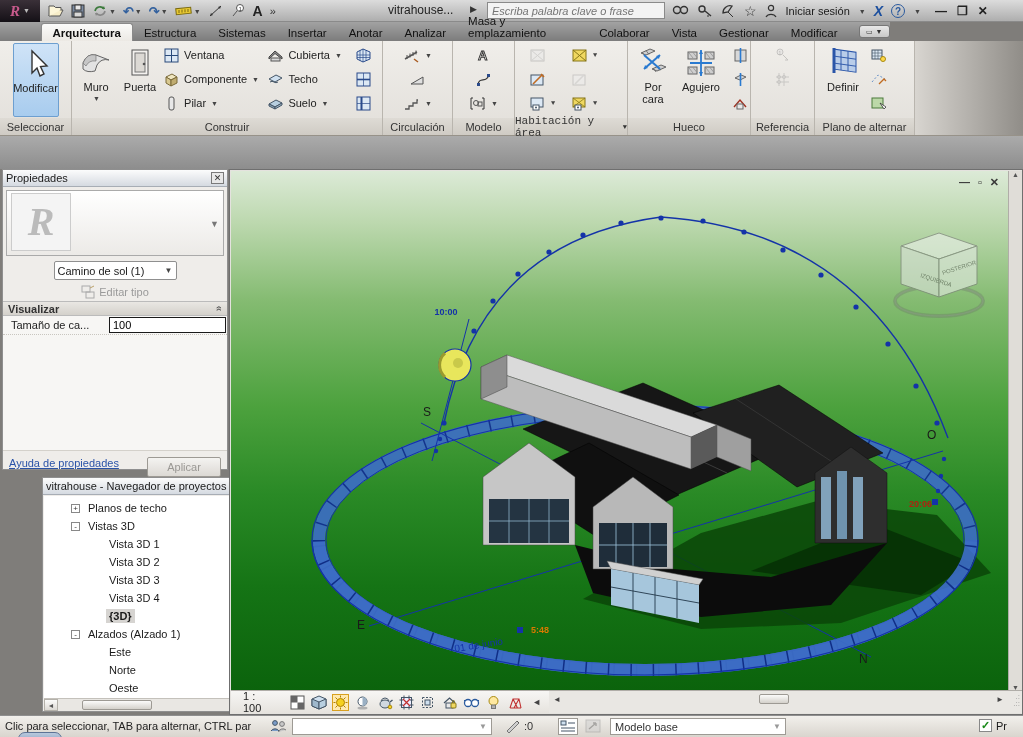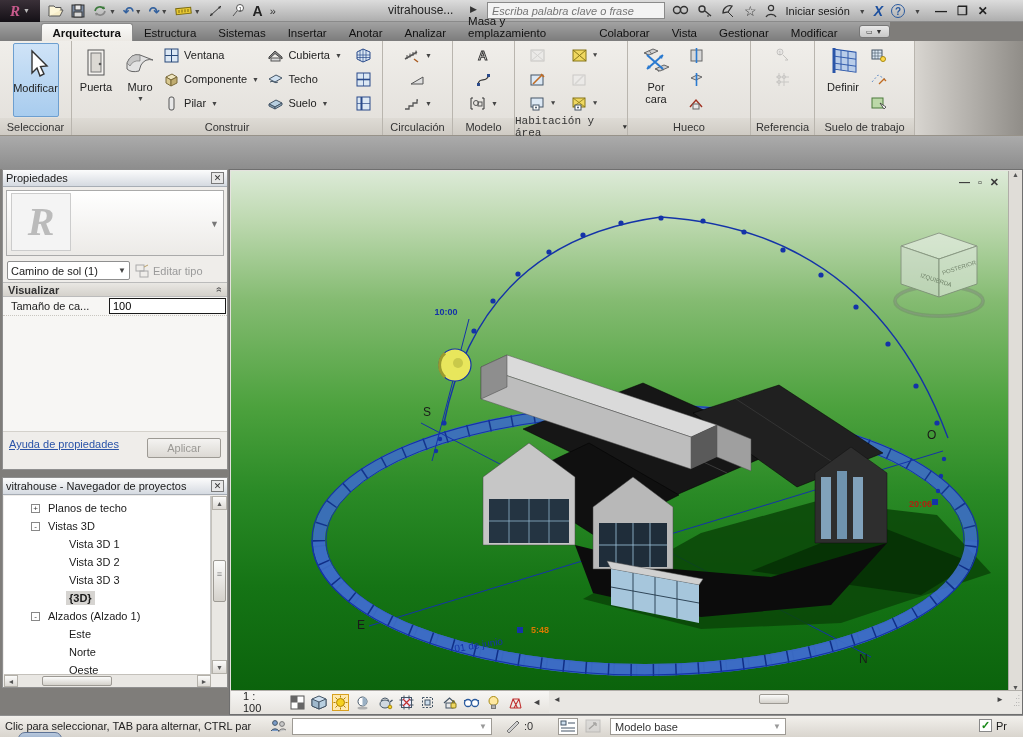--- a/index.html
+++ b/index.html
@@ -75,42 +75,42 @@
   .phead .ttl { flex:1; }
   .closebox { width:13px; height:12px; border:1px solid #7a7a7a; background:#e8e8e8;
     font-size:9px; line-height:10px; text-align:center; color:#333; }
   #props { top:169px; height:301px; }
   #type-preview { margin:3px; height:66px; background:linear-gradient(#ffffff,#eceae7);
     border:1px solid #aaa; position:relative; }
   #type-preview .ghostR { position:absolute; left:4px; top:2px; width:60px; height:58px;
     background:#f4f4f4; border:1px solid #ccc; color:#bbb; font-family:"Liberation Serif", serif;
     font-style:italic; font-weight:bold; font-size:40px; text-align:center; line-height:56px; }
   #type-preview .pv-dd { position:absolute; right:4px; top:28px; font-size:9px; color:#777; }
-  .selrow { display:flex; align-items:center; gap:5px; padding:2px 4px; }
+  .selrow { display:flex; align-items:center; gap:5px; padding:2px 4px;flex-direction:column; }
   .combo { height:19px; background:#fff; border:1px solid #8f8f8f; border-radius:2px;
     display:flex; align-items:center; padding:0 3px; font-size:11px; }
   .combo .cv { flex:1; white-space:nowrap; overflow:hidden; }
   .combo .ca { font-size:8px; color:#444; padding-left:3px; }
   #edit-type-btn { display:flex; align-items:center; gap:3px; color:#9a9a9a; font-size:11px; }
   .sect-head { height:15px; background:linear-gradient(#e9e7e3,#d4d1cb); border-top:1px solid #bbb;
     border-bottom:1px solid #bbb; display:flex; align-items:center; padding:0 5px;
     font-size:11px; font-weight:bold; color:#333; }
   .sect-head .chev { margin-left:auto; transform:rotate(-90deg); font-size:10px; color:#555; }
   .proprow { display:flex; height:19px; border-bottom:1px dotted #c9c6c0; background:#f7f6f4; }
   .proprow .pn { width:105px; padding:3px 2px 0 8px; color:#222; white-space:nowrap; overflow:hidden; }
   .proprow .pvwrap { flex:1; padding:1px; }
   .proprow input { width:100%; height:16px; border:1.5px solid #1a1a1a; background:#fff;
     font-family:"Liberation Sans", sans-serif; font-size:11px; padding:0 3px; outline:none; }
   #props-empty { height:116px; background:#f7f6f4; border-bottom:1px solid #d4d1cb; }
   #props-footer { display:flex; align-items:flex-start; padding:6px 6px 0 6px; }
   #help-link { color:#2a53a8; text-decoration:underline; }
   #apply-btn { margin-left:auto; width:74px; height:20px; background:linear-gradient(#f4f3f1,#dcd9d4);
     border:1px solid #9d9a94; border-radius:2px; color:#9a9894; text-align:center; line-height:18px; }
 
-  #browser { top:477px; height:211px; }
+  #browser { top:477px; height:235px;margin-left:40px; }
   #tree { position:absolute; left:1px; top:18px; right:16px; bottom:13px; background:#fff;
     border-right:1px solid #c8c8c8; overflow:hidden; padding-top:3px; }
   .trow { height:18px; display:flex; align-items:center; white-space:nowrap; }
   .trow .exp { width:9px; height:9px; border:1px solid #888; background:#fff; font-size:8px;
     line-height:7px; text-align:center; color:#333; margin-right:5px; flex:0 0 9px; }
   .trow.lvl1 { padding-left:27px; }
   .trow.lvl2 { padding-left:62px; }
   .trow .tl { padding:1px 3px; }
   .trow.selected .tl { background:#d6d4d1; font-weight:bold; }
   .vscroll { position:absolute; right:1px; top:18px; width:15px; bottom:13px;
@@ -291,33 +291,33 @@
     </div>
     <div class="plabel">
         <span>Seleccionar</span>
       </div>
   </div>
 
   <div class="rpanel" style="left:72px;width:311px;">
     <div class="pbody">
       <div class="bigbtn">
         <svg class="icon32" viewBox="0 0 34 32">
+          <path d="M4 16 Q8 6 17 8 L30 13 Q22 11 18 18 L16 24 Q8 26 4 22 Z" fill="#e2e2e2" stroke="#666"></path>
+          <path d="M4 16 Q8 6 17 8 L17 14 Q10 13 7 19 Z" fill="#c6c6c6" stroke="#666" stroke-width="0.6"></path>
+          </svg>
+        <span>Muro</span>
+        <span class="dd7">▼</span>
+      </div>
+      <div class="bigbtn">
+        <svg class="icon32" viewBox="0 0 34 32">
           <rect x="9" y="3" width="16" height="25" fill="#f4f2ef" stroke="#555"></rect>
           <rect x="12" y="6" width="10" height="19" fill="#dcd9d4" stroke="#777"></rect>
           <circle cx="21" cy="17" r="1.3" fill="#555"></circle>
           </svg>
         <span>Puerta</span>
-      </div>
-      <div class="bigbtn">
-        <svg class="icon32" viewBox="0 0 34 32">
-          <path d="M4 16 Q8 6 17 8 L30 13 Q22 11 18 18 L16 24 Q8 26 4 22 Z" fill="#e2e2e2" stroke="#666"></path>
-          <path d="M4 16 Q8 6 17 8 L17 14 Q10 13 7 19 Z" fill="#c6c6c6" stroke="#666" stroke-width="0.6"></path>
-          </svg>
-        <span>Muro</span>
-        <span class="dd7">▼</span>
       </div>
       <div class="col" style="width:112px;">
         <div class="smallrow">
           <svg class="icon16" viewBox="0 0 17 17">
             <rect x="2" y="2" width="13" height="13" fill="#dce8f4" stroke="#2a4a7a"></rect>
               <line x1="8.5" y1="2" x2="8.5" y2="15" stroke="#2a4a7a"></line>
               <line x1="2" y1="8.5" x2="15" y2="8.5" stroke="#2a4a7a"></line>
             </svg>
           <span>Ventana</span>
         </div>
@@ -514,20 +514,36 @@
           <g stroke="#666">
               <path d="M5 6 l9 -4 l5 2 l-9 4 Z" fill="#cfcfcf"></path>
               <path d="M16 22 l9 -4 l5 2 l-9 4 Z" fill="#cfcfcf"></path>
               <path d="M6 5 l3 4 M10 3.5 l3 4 M17 21 l3 4 M21 19.5 l3 4" stroke-width="0.8"></path>
             </g>
           <path d="M8 22 L24 8 M8 8 L24 22" stroke="#2a7ad0" stroke-width="2"></path>
             <path d="M24 8 l-4 1 3 3 Z M8 22 l4 -1 -3 -3 Z" fill="#2a7ad0"></path>
           </svg>
         <span>Por cara</span>
       </div>
+      <div class="bigbtn" style="width:48px;">
+        <svg class="icon32" viewBox="0 0 34 32">
+          <g fill="#cfcfcf" stroke="#666">
+              <rect x="4" y="5" width="9" height="7"></rect>
+              <rect x="21" y="5" width="9" height="7"></rect>
+              <rect x="4" y="20" width="9" height="7"></rect>
+              <rect x="21" y="20" width="9" height="7"></rect>
+            </g>
+          <g stroke="#888" stroke-width="0.7">
+              <path d="M5 6 l4 5 M9 5.5 l4 5 M22 6 l4 5 M26 5.5 l4 5 M5 21 l4 5 M9 20.5 l4 5 M22 21 l4 5 M26 20.5 l4 5"></path>
+            </g>
+          <path d="M17 3 V29 M6 16 H28" stroke="#2a7ad0" stroke-width="1.8"></path>
+            <path d="M17 3 l-2 4 h4 Z M17 29 l-2 -4 h4 Z" fill="#2a7ad0"></path>
+          </svg>
+        <span>Agujero</span>
+      </div>
       <div class="col" style="width:24px;">
         <div class="smallrow">
           <svg class="icon16" viewBox="0 0 17 17">
             <rect x="3" y="3" width="11" height="11" fill="#d8d8d8" stroke="#666"></rect>
               <path d="M8.5 1 v15" stroke="#2a7ad0" stroke-width="1.6"></path>
             </svg>
           </div>
         <div class="smallrow">
           <svg class="icon16" viewBox="0 0 17 17">
             <path d="M3 7 l6 -3 l5 2 l-6 3 Z" fill="#d8d8d8" stroke="#666"></path>
@@ -600,21 +616,21 @@
           </div>
         <div class="smallrow">
           <svg class="icon16" viewBox="0 0 17 17">
             <rect x="2" y="3" width="11" height="10" fill="#bcd8a8" stroke="#4a7a3a"></rect>
               <path d="M10 8 l4 6 l2 -2 Z" fill="#fff" stroke="#333" stroke-width="0.8"></path>
             </svg>
           </div>
       </div>
     </div>
     <div class="plabel">
-        <span>Suelo de trabajo</span>
+        <span>Plano de alternar</span>
       </div>
   </div>
 </div>
 
 <div id="wstrip"></div>
 
 <div class="palette" id="props">
   <div class="phead">
     <span class="ttl">Propiedades</span>
     <span class="closebox">✕</span>
@@ -667,20 +683,23 @@
         <span class="tl">Vistas 3D</span>
       </div>
     <div class="trow lvl2">
         <span class="tl">Vista 3D 1</span>
       </div>
     <div class="trow lvl2">
         <span class="tl">Vista 3D 2</span>
       </div>
     <div class="trow lvl2">
         <span class="tl">Vista 3D 3</span>
+      </div>
+    <div class="trow lvl2">
+        <span class="tl">Vista 3D 4</span>
       </div>
     <div class="trow lvl2 selected">
         <span class="tl">{3D}</span>
       </div>
     <div class="trow lvl1">
         <span class="exp">-</span>
         <span class="tl">Alzados (Alzado 1)</span>
       </div>
     <div class="trow lvl2">
         <span class="tl">Este</span>

